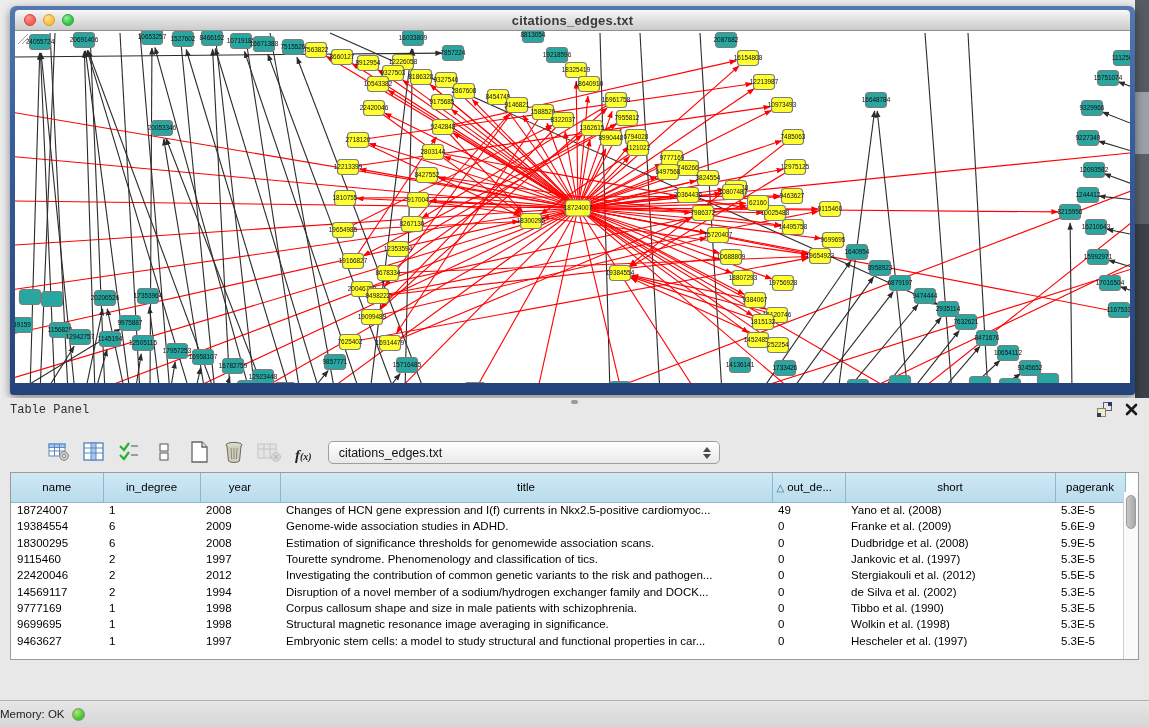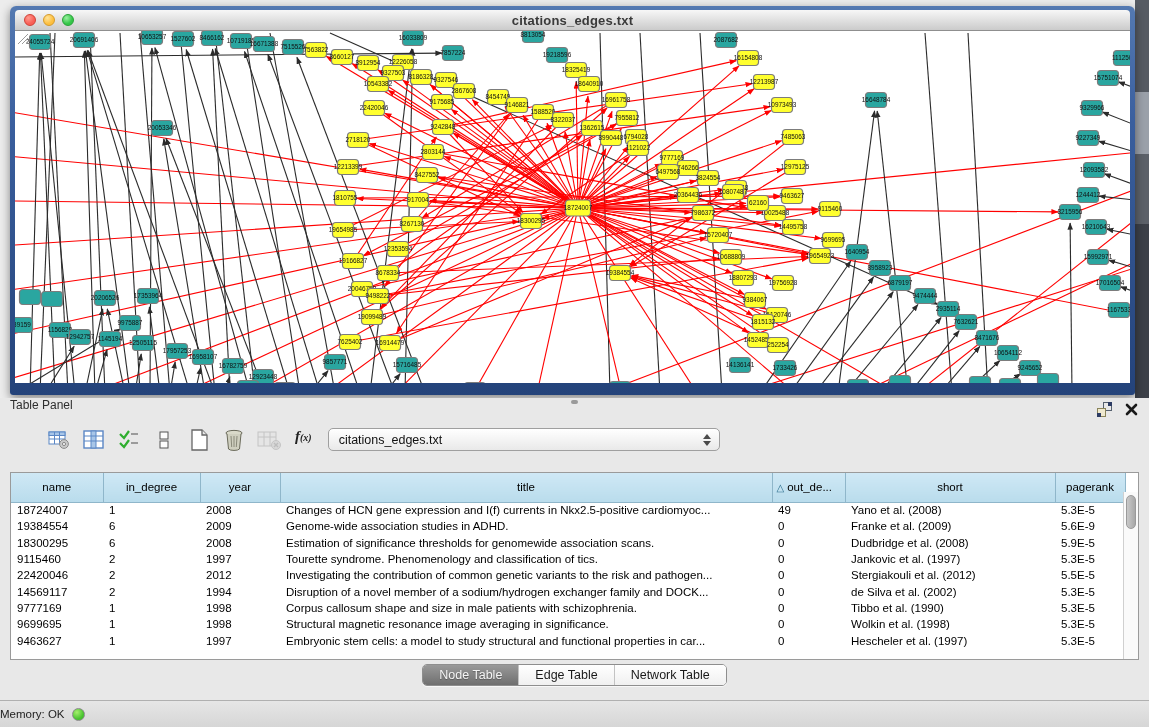--- a/index.html
+++ b/index.html
@@ -30,32 +30,32 @@
   .lights { position:absolute; left:9px; top:4px; display:flex; gap:7px; }
   .light { width:12px; height:12px; border-radius:50%; }
   .light.red    { background:radial-gradient(circle at 35% 30%, #ff9a8f,#f95f56 60%); border:1px solid #cf4036; }
   .light.yellow { background:radial-gradient(circle at 35% 30%, #ffe49a,#fdbf3f 60%); border:1px solid #d59a29; }
   .light.green  { background:radial-gradient(circle at 35% 30%, #9af0a0,#35c649 60%); border:1px solid #28a237; }
   .canvas { position:relative; width:1115px; height:352px; background:#ffffff; overflow:hidden; }
   .canvas svg { position:absolute; left:0; top:0; }
   .resize-grip { position:absolute; right:2px; bottom:2px; width:14px; height:14px; }
   
   .table-panel { position:absolute; left:0; top:398px; width:1149px; height:302px; background:#e8e8e8; }
-  .panel-header { height:24px; position:relative; display:flex; padding:0 10px; }
+  .panel-header { height:24px; position:relative; display:flex; align-items:center; padding:0 10px;font-family:Liberation Mono, monospace; }
   .panel-title { font-size:12px; color:#2e2e2e; }
   .divider-dot { position:absolute; left:571px; top:2px; width:7px; height:4px; border-radius:2px; background:#9a9a9a; }
   .panel-header-icons { position:absolute; right:10px; top:4px; display:flex; gap:12px; align-items:center; }
   .float-icon { width:15px; height:15px; position:relative; cursor:pointer; }
   .float-icon .back { position:absolute; right:0; top:0; width:9px; height:9px; border:1px solid #55606e; }
   .float-icon .front{ position:absolute; left:0; bottom:0; width:9px; height:9px; border:1px solid #8a845a; background:#efe9cf; }
   .float-icon .dotA { position:absolute; left:0; bottom:0; width:4px; height:4px; background:#2c3b63; }
   .float-icon .dotB { position:absolute; right:0; top:0; width:4px; height:4px; background:#2c3b63; }
   .close-x { width:15px; height:15px; cursor:pointer; }
   
-  .toolbar { height:36px; margin:6px 8px 0 8px; display:flex; align-items:flex-start; padding-left:38px; }
+  .toolbar { height:36px; margin:6px 8px 0 8px; display:flex; align-items:flex-end; padding-left:38px; }
   .tb-icon { width:26px; height:24px; margin-right:9px; display:flex; align-items:center; justify-content:center; cursor:pointer; }
   .tb-icon.disabled { opacity:.45; cursor:default; }
   .fx { font-family:"Liberation Serif", serif; font-style:italic; font-weight:bold; font-size:15px; color:#222; margin:0 10px 0 4px; }
   .fx small { font-size:10px; }
   .combo {
     width:392px; height:23px; border:1px solid #9f9f9f; border-radius:5px;
     background:linear-gradient(180deg,#ffffff,#e9e9e9);
     display:flex; align-items:center; padding:0 6px 0 10px; font-size:12.5px; color:#111;
     box-shadow:inset 0 1px 0 #fff; cursor:pointer; margin-left:6px;
   }
@@ -1034,25 +1034,18 @@
             <td>Hescheler et al. (1997)</td>
             <td>5.3E-5</td>
           </tr>
         </tbody>
     </table>
     <div class="vscroll">
         <div class="thumb"></div>
       </div>
   </div>
 
-  <div class="tab-strip">
-    <div class="seg">
-      <div class="tab selected">Node Table</div>
-      <div class="tab">Edge Table</div>
-      <div class="tab">Network Table</div>
-    </div>
-  </div>
 </div>
 
 <div class="status-bar">
   <span class="mem-label">Memory: OK</span>
   <span class="mem-dot"></span>
 </div>
 
 </body></html>

